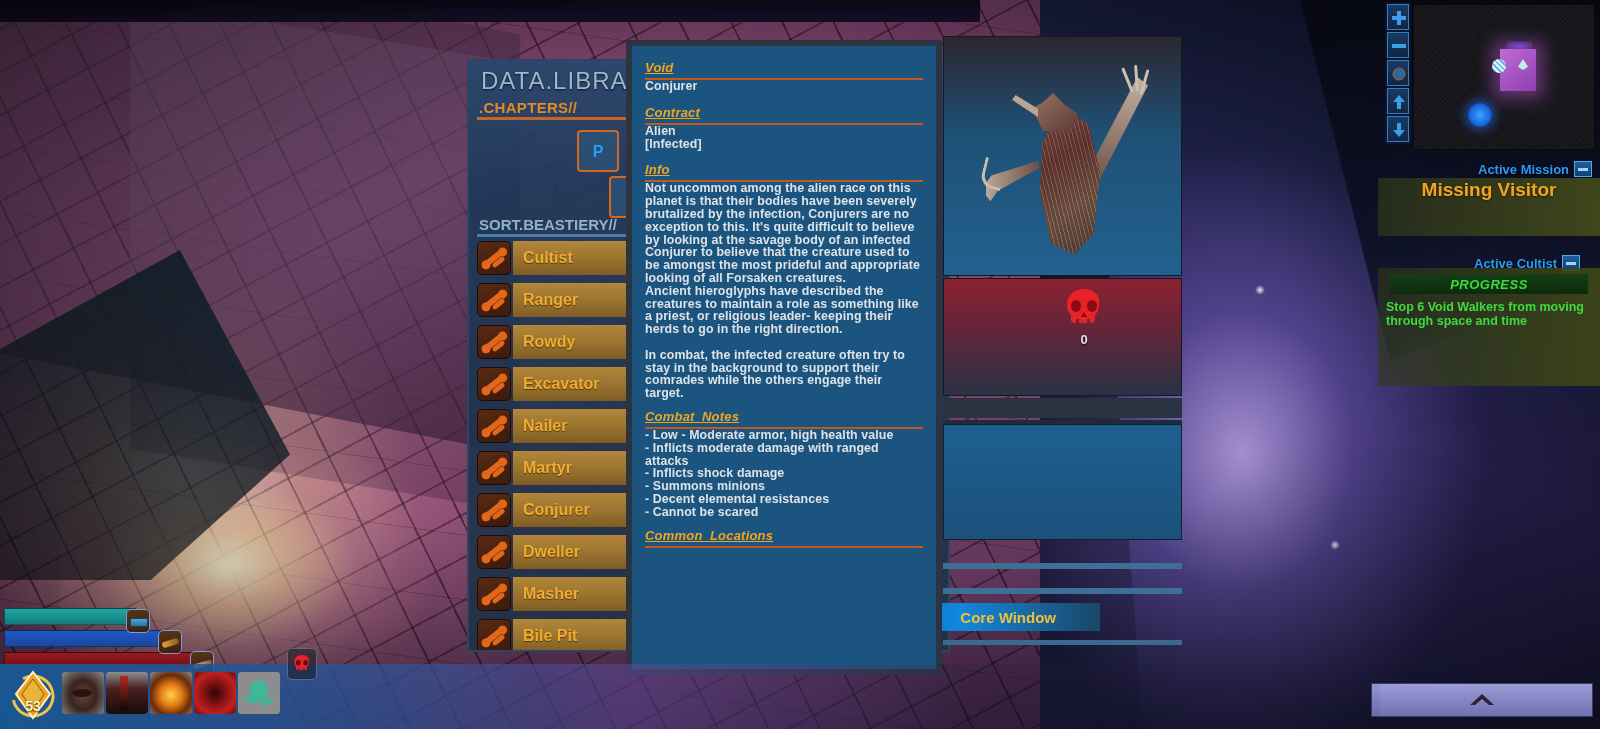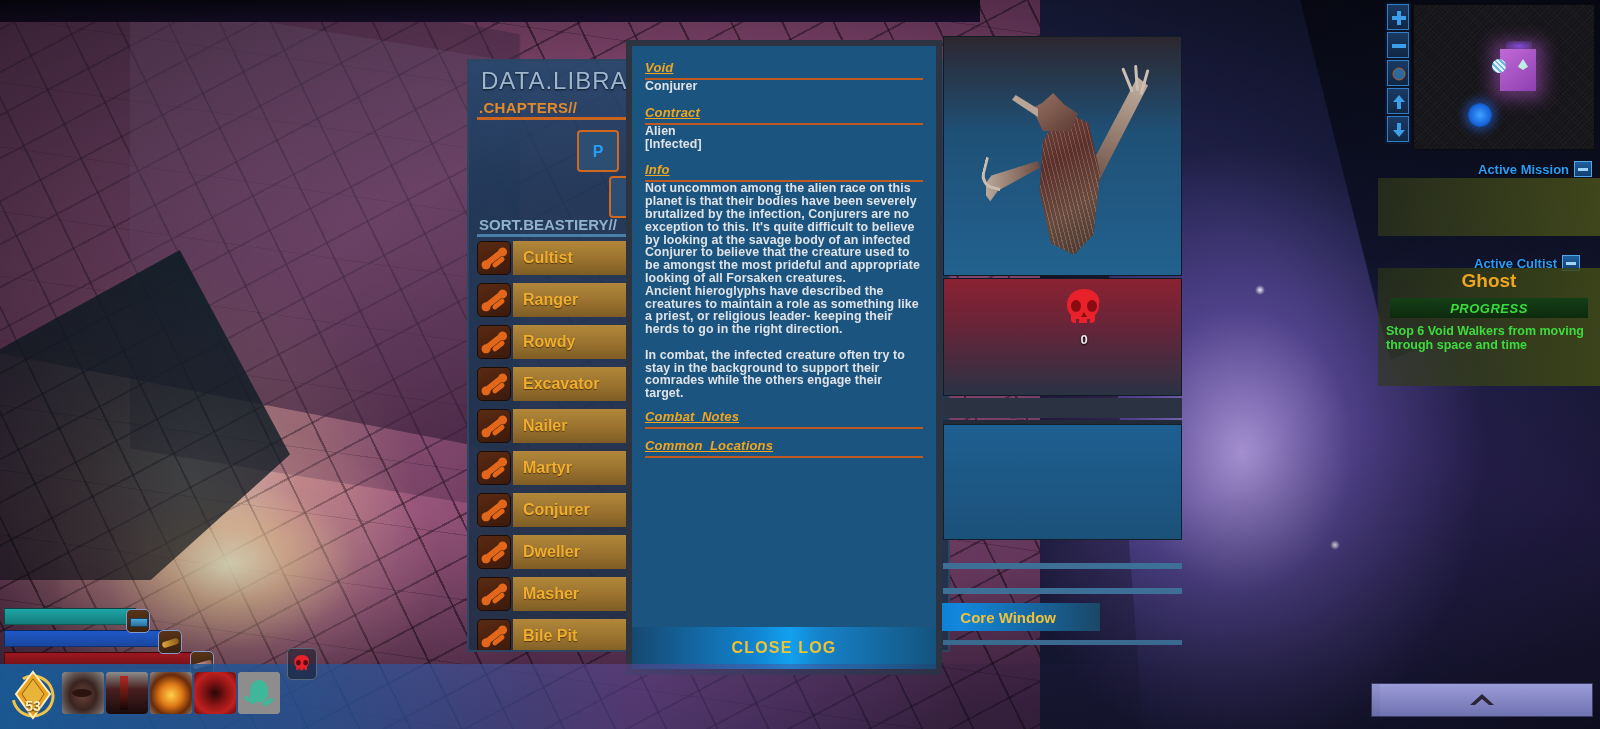--- a/index.html
+++ b/index.html
@@ -538,26 +538,31 @@
     <div class="log-head">Info</div>
     <div class="log-rule"></div>
     <div class="log-text">Not uncommon among the alien race on this planet is that their bodies have been severely brutalized by the infection, Conjurers are no exception to this. It's quite difficult to believe by looking at the savage body of an infected Conjurer to believe that the creature used to be amongst the most prideful and appropriate looking of all Forsaken creatures.
 Ancient hieroglyphs have described the creatures to maintain a role as something like a priest, or religious leader- keeping their herds to go in the right direction.
 
 In combat, the infected creature often try to stay in the background to support their comrades while the others engage their target.</div>
     <div class="log-gap-sm"></div>
 
     <div class="log-head">Combat_Notes</div>
     <div class="log-rule"></div>
+    <div class="log-text">- Low - Moderate armor, high health value
+- Inflicts moderate damage with ranged attacks
+- Inflicts shock damage
+- Summons minions
+- Decent elemental resistances
+- Cannot be scared</div>
     <div class="log-gap-sm"></div>
 
     <div class="log-head">Common_Locations</div>
     <div class="log-rule"></div>
   </div>
-  <div id="close-log-btn">CLOSE LOG</div>
 </div>
 
 <div id="minimap-wrap">
   <div id="mm-ctrls">
     <div class="mm-btn">
       <svg width="16" height="16" viewBox="0 0 16 16">
           <path fill="#3d9ee8" d="M6 1h4v5h5v4h-5v5H6v-5H1V6h5z"></path>
         </svg>
     </div>
     <div class="mm-btn">
@@ -589,28 +594,28 @@
     <div class="mm-icon-b"></div>
     <div class="mm-dot-blue"></div>
   </div>
 </div>
 
 <div class="hud-label-row" style="left:1478px;top:161px">
   <span class="hud-label">Active Mission</span>
   <span class="hud-minbtn"></span>
 </div>
 <div id="mission-panel">
+  <div id="mission-title">Missing Visitor</div>
 </div>
 
 <div class="hud-label-row" style="left:1474px;top:255px">
   <span class="hud-label">Active Cultist</span>
   <span class="hud-minbtn"></span>
 </div>
 <div id="contract-panel">
-  <div id="contract-title">Ghost</div>
   <div id="contract-progress">PROGRESS</div>
   <div id="contract-desc">Stop 6 Void Walkers from moving through space and time</div>
 </div>
 
 <div id="expand-bar">
   <span>
     <svg width="26" height="14" viewBox="0 0 26 14">
         <path fill="#2b2436" d="M13 1l12 11h-5L13 6 6 12H1z"></path>
       </svg>
   </span>

